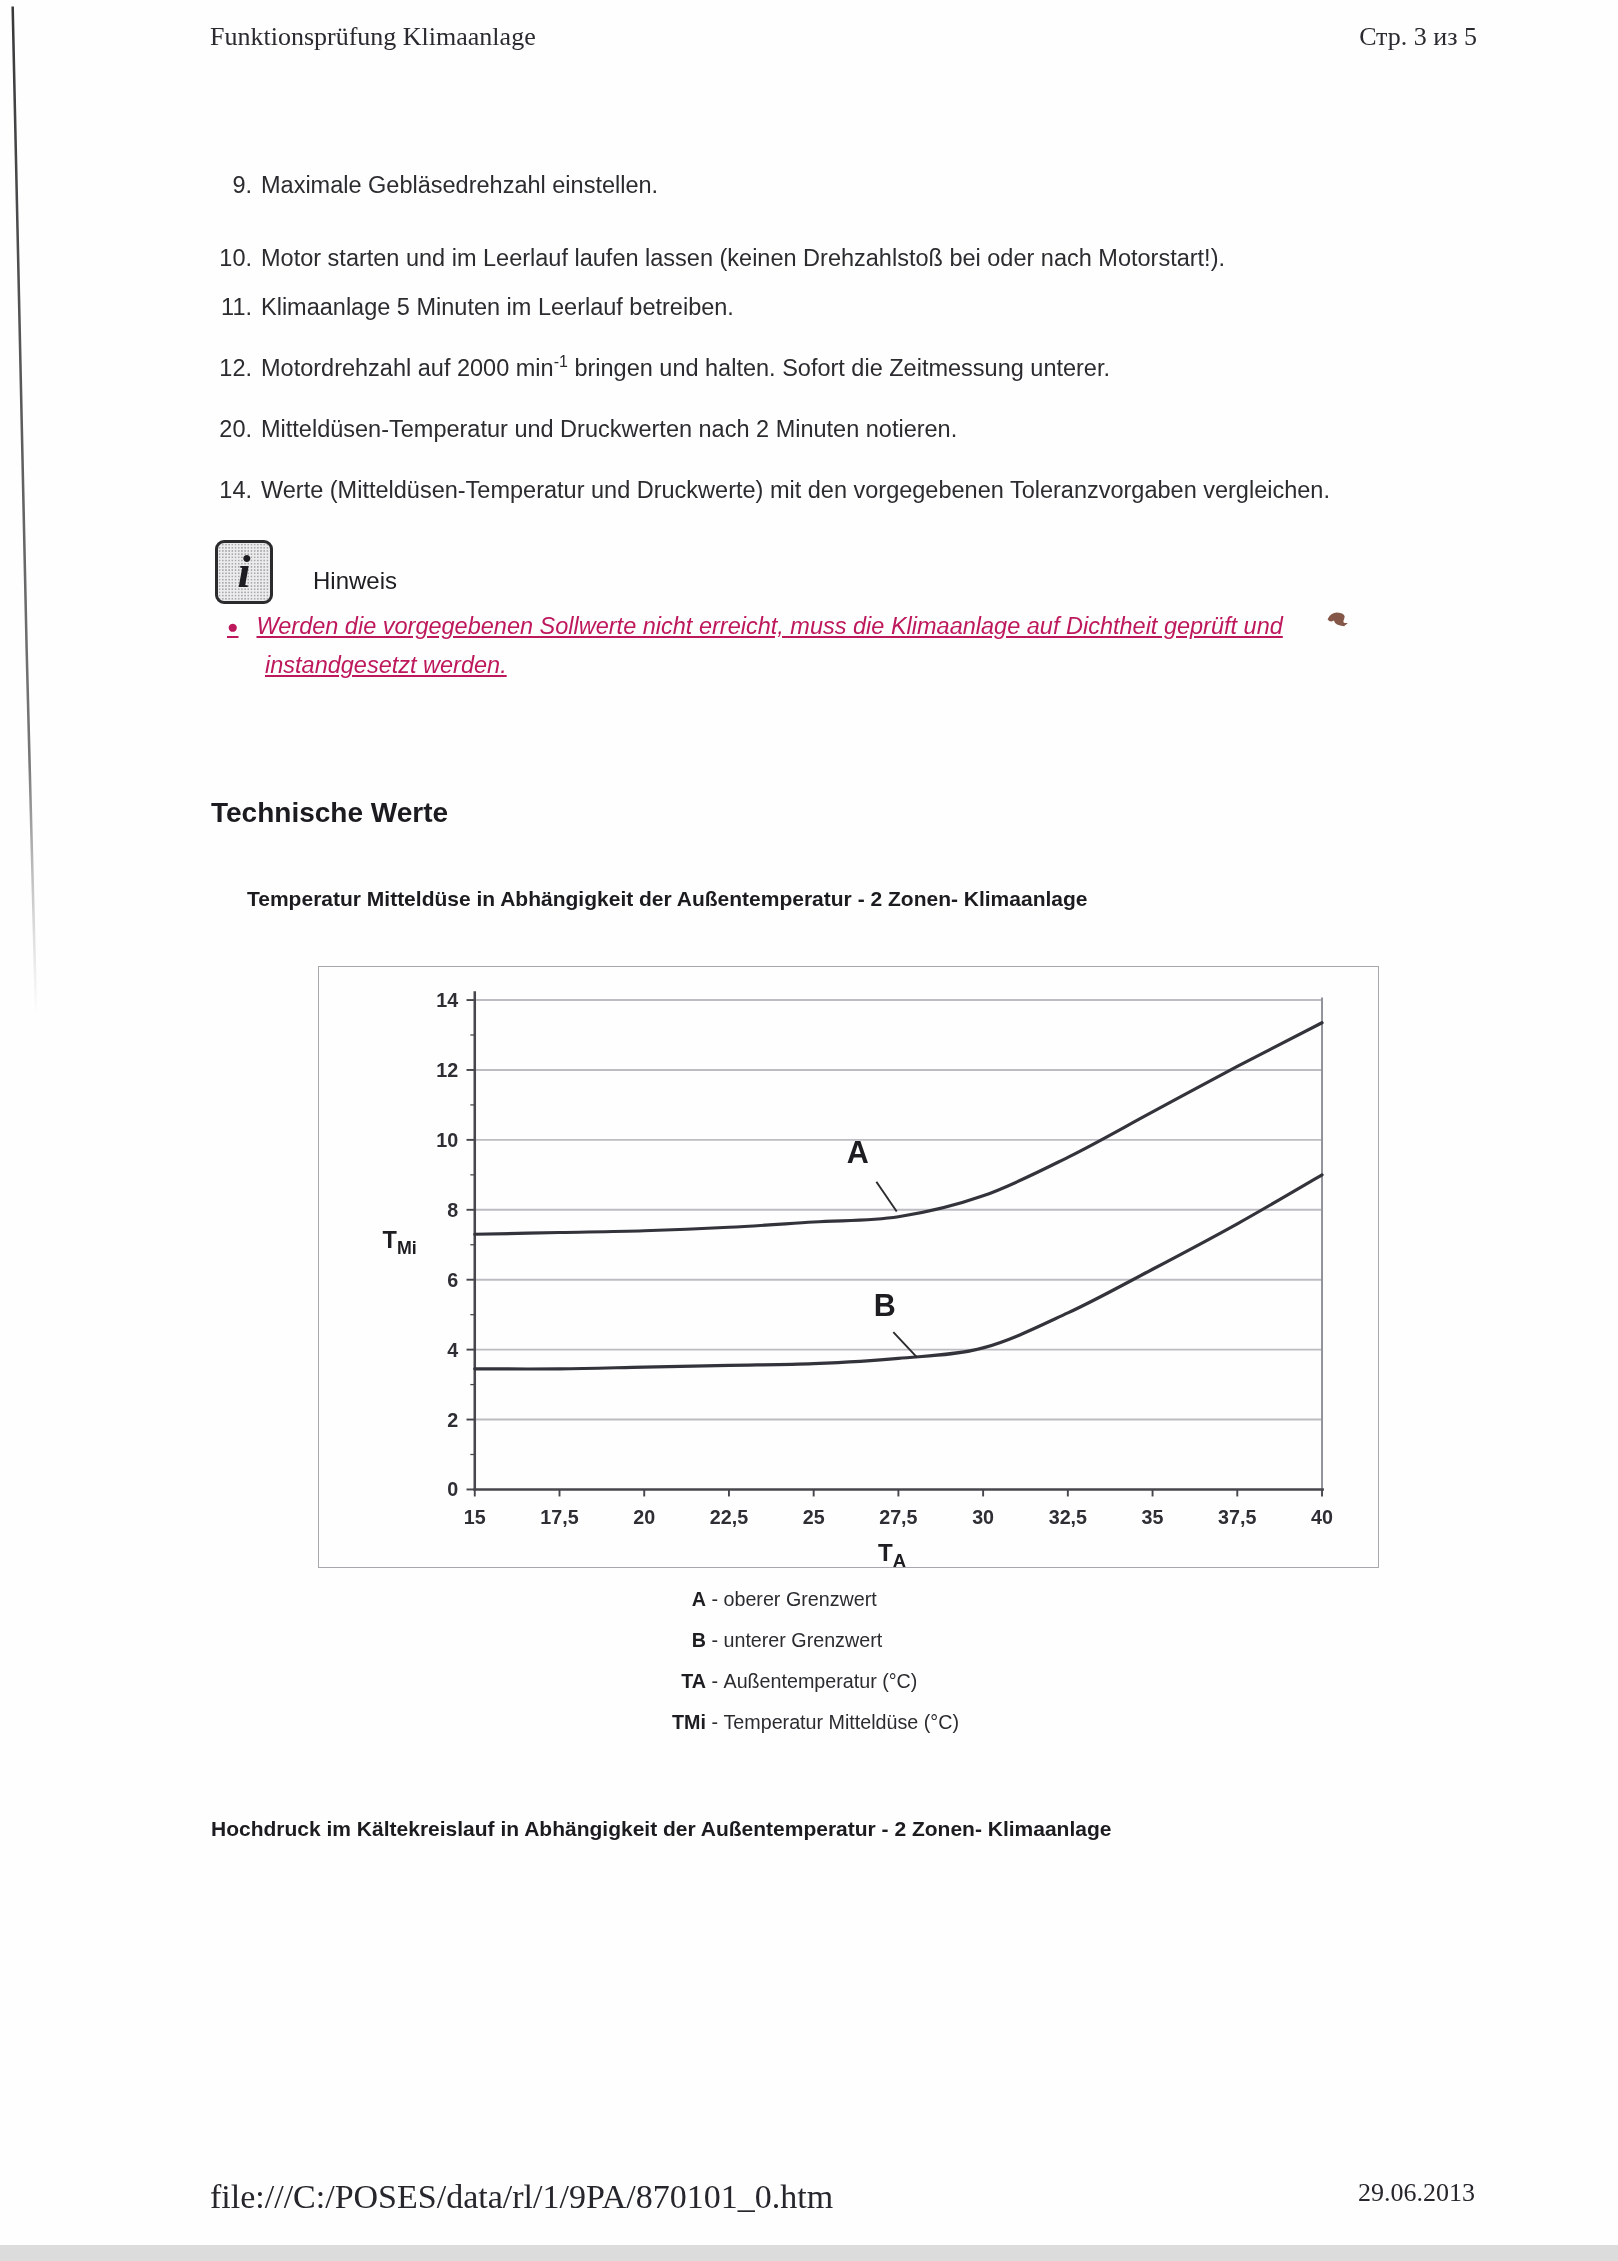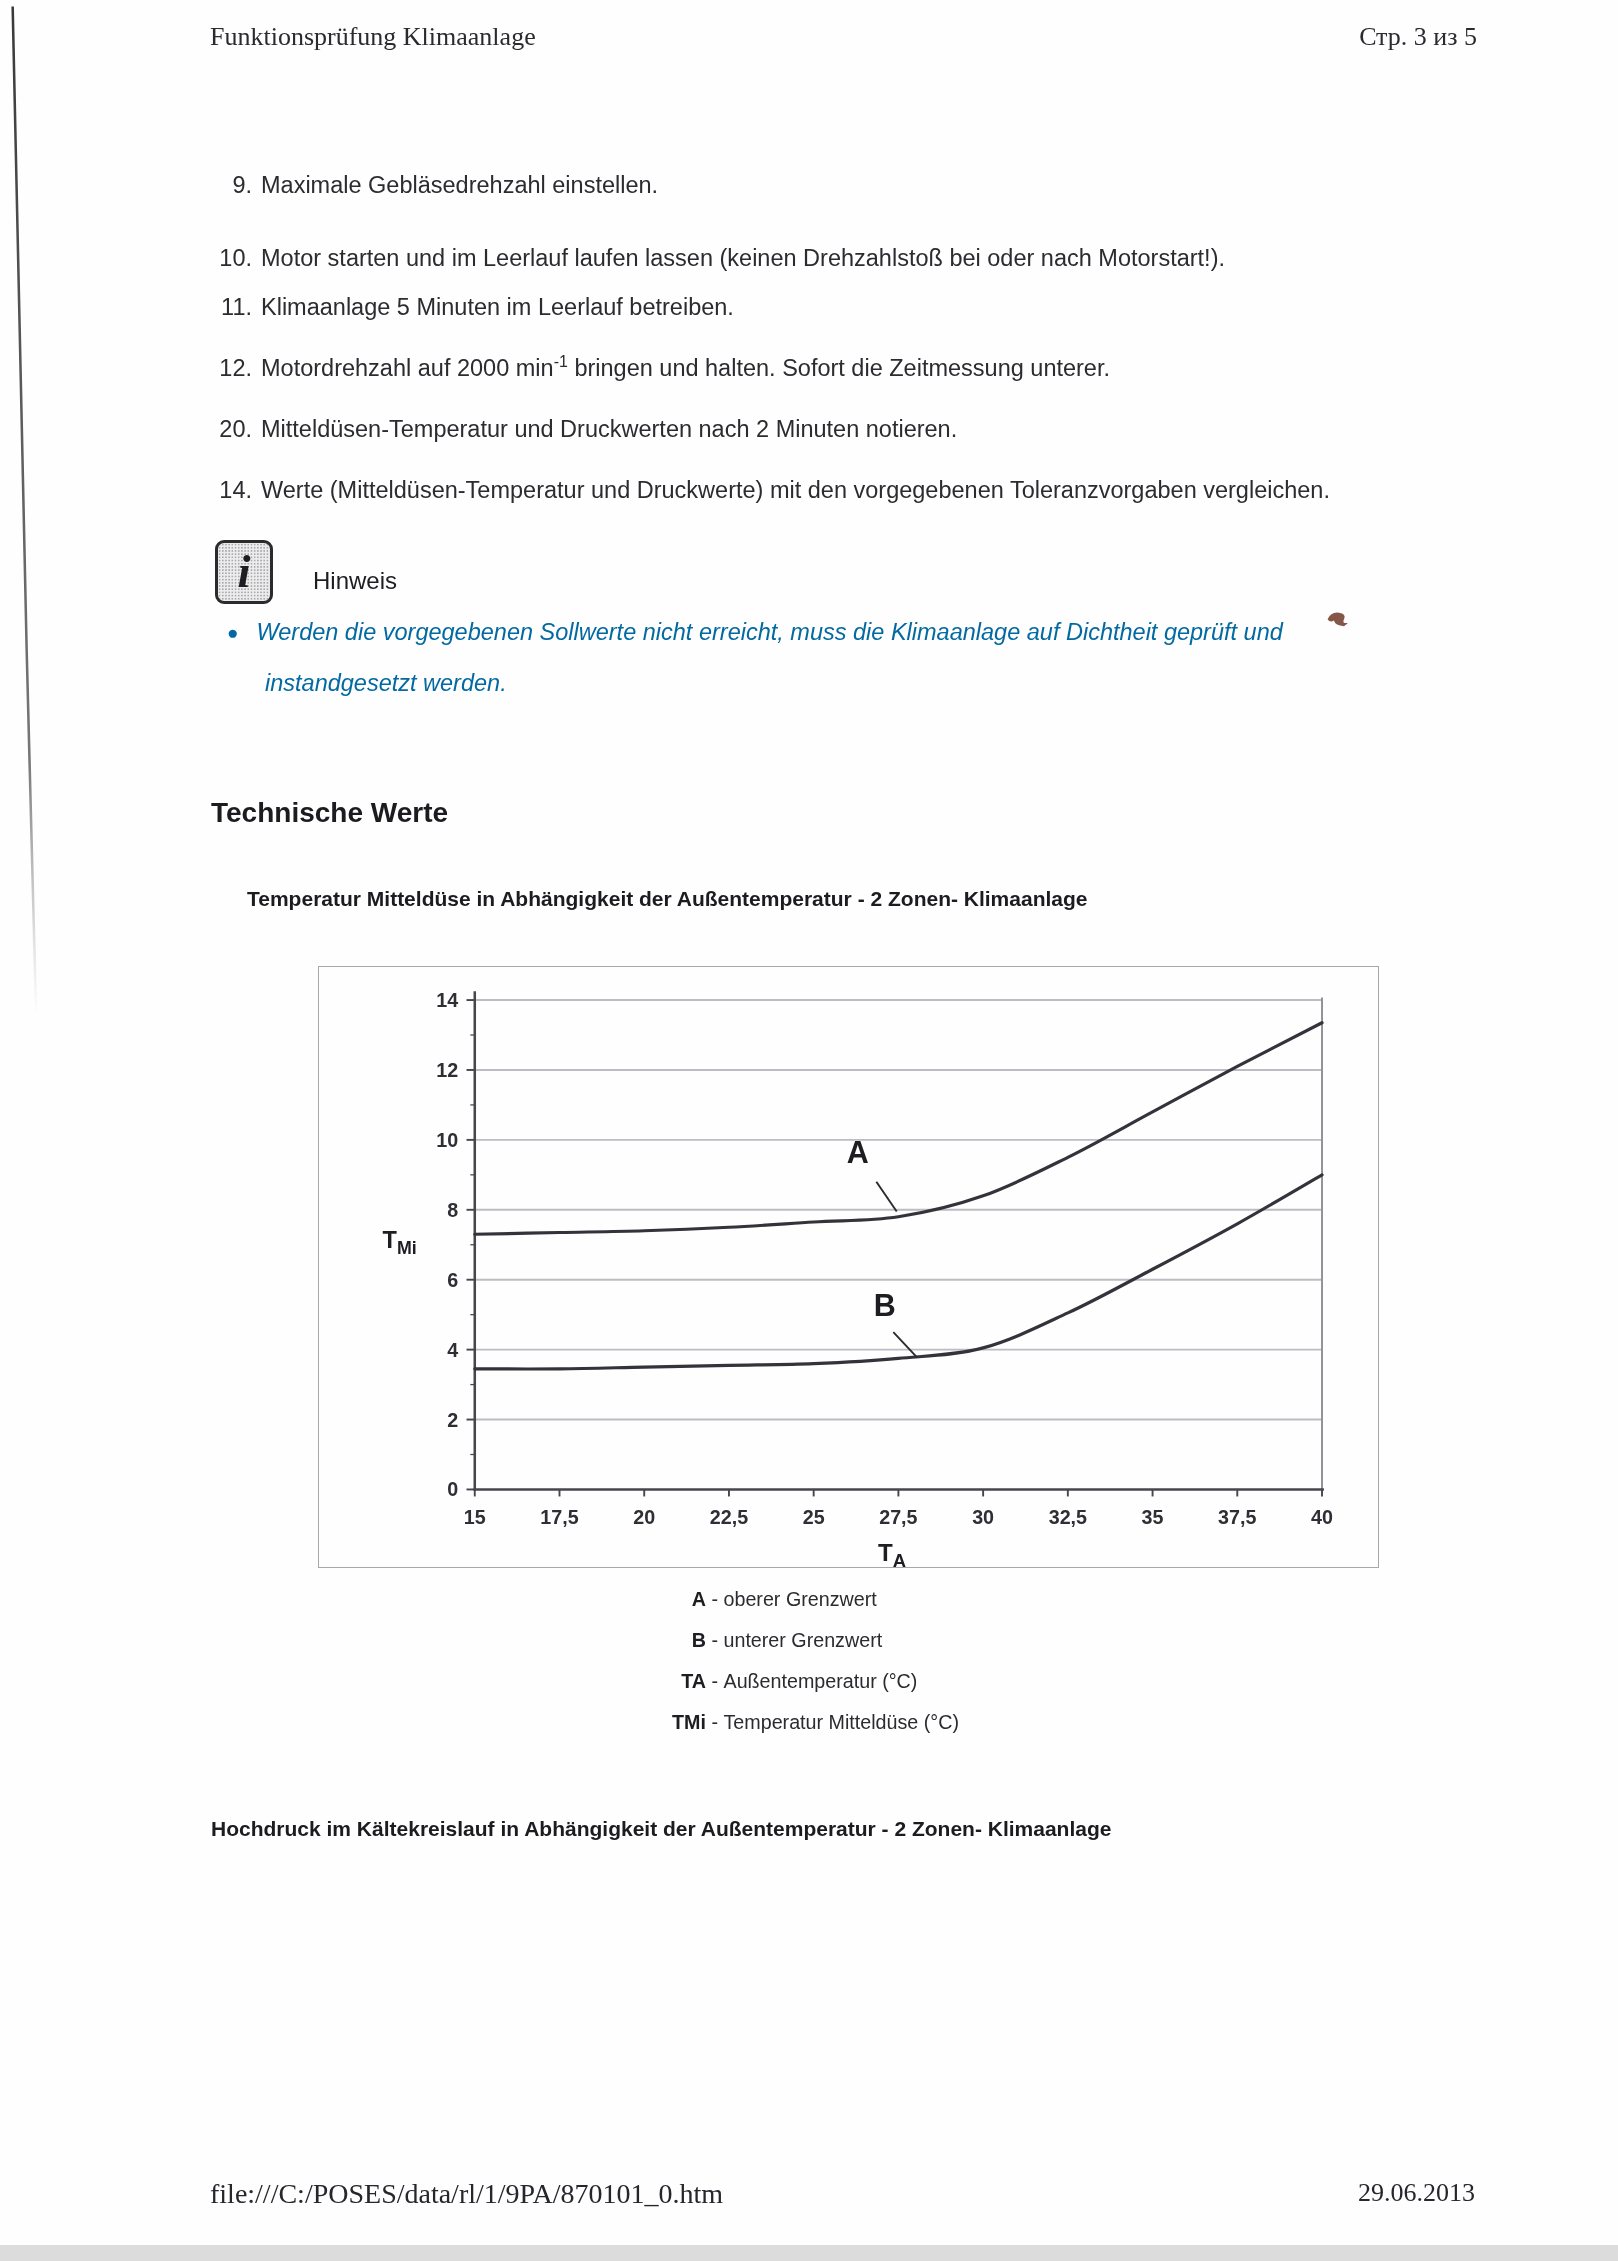--- a/index.html
+++ b/index.html
@@ -5,21 +5,21 @@
   html,body{margin:0;padding:0;background:#dcdcdc;}
   .page{
     position:relative; width:1618px; height:2245px; background:#fefefe;
     overflow:hidden; font-family:"Liberation Sans", sans-serif; color:#26262a;
   }
   .serif{font-family:"Liberation Serif", serif;}
 
   
   .hdr-left{position:absolute; left:210px; top:21.6px; font-size:26px; color:#2a2a30;}
   .hdr-right{position:absolute; right:141px; top:21.6px; font-size:26px; color:#2a2a30;}
-  .ftr-left{position:absolute; left:210px; top:2178px; font-size:28px; color:#26262c;}
+  .ftr-left{position:absolute; left:210px; top:2178px; font-size:34px; color:#26262c;}
   .ftr-right{position:absolute; right:143px; top:2178px; font-size:26px; color:#26262c;}
 
   
   .step{position:absolute; left:210px; width:1283px; font-size:23.5px; line-height:30.5px; color:#2b2b30;}
   .step-num{display:inline-block; width:42px; text-align:right; padding-right:9px;}
   .step sup{font-size:16px; vertical-align:super; line-height:0;}
 
   
   .note-icon{
     position:absolute; left:215px; top:540px; width:52px; height:58px;
@@ -27,21 +27,21 @@
     background-color:#ececec;
     background-image:radial-gradient(#a9a9ad 0.6px, rgba(0,0,0,0) 0.8px);
     background-size:3.2px 3.2px;
     display:flex; align-items:center; justify-content:center;
   }
   .note-icon .glyph{
     font-family:"Liberation Serif", serif; font-style:italic; font-weight:bold;
     font-size:47px; color:#1d1d22; line-height:1; transform:translateY(-1.3px);
   }
   .note-label{position:absolute; left:313px; top:567px; font-size:24px; font-weight:normal; color:#1d1d22;text-align:center;}
-  .note-bullet{position:absolute; left:227px; top:607px; width:1302px; font-style:italic; font-size:23.5px; line-height:50px; color:#0369a1;}
+  .note-bullet{position:absolute; left:227px; top:607px; width:1302px; font-style:italic; font-size:23.5px; line-height:39px; color:#be185d;text-decoration:underline;}
   .note-bullet .dot{font-style:normal; font-size:19px; vertical-align:1.3px; padding-right:18px;}
   .note-line2{padding-left:38px;}
 
   
   .h1{position:absolute; left:211px; top:797px; font-size:28px; font-weight:bold; color:#1b1b20;}
   .h2{position:absolute; left:211px; top:887px; font-size:21px; font-weight:bold; color:#1b1b20;margin-left:36px;}
   .h2b{position:absolute; left:211px; top:1817px; font-size:21px; font-weight:bold; color:#1b1b20;}
 
   
   .figure{position:absolute; left:318px; top:966px; width:1059px; height:600px;

